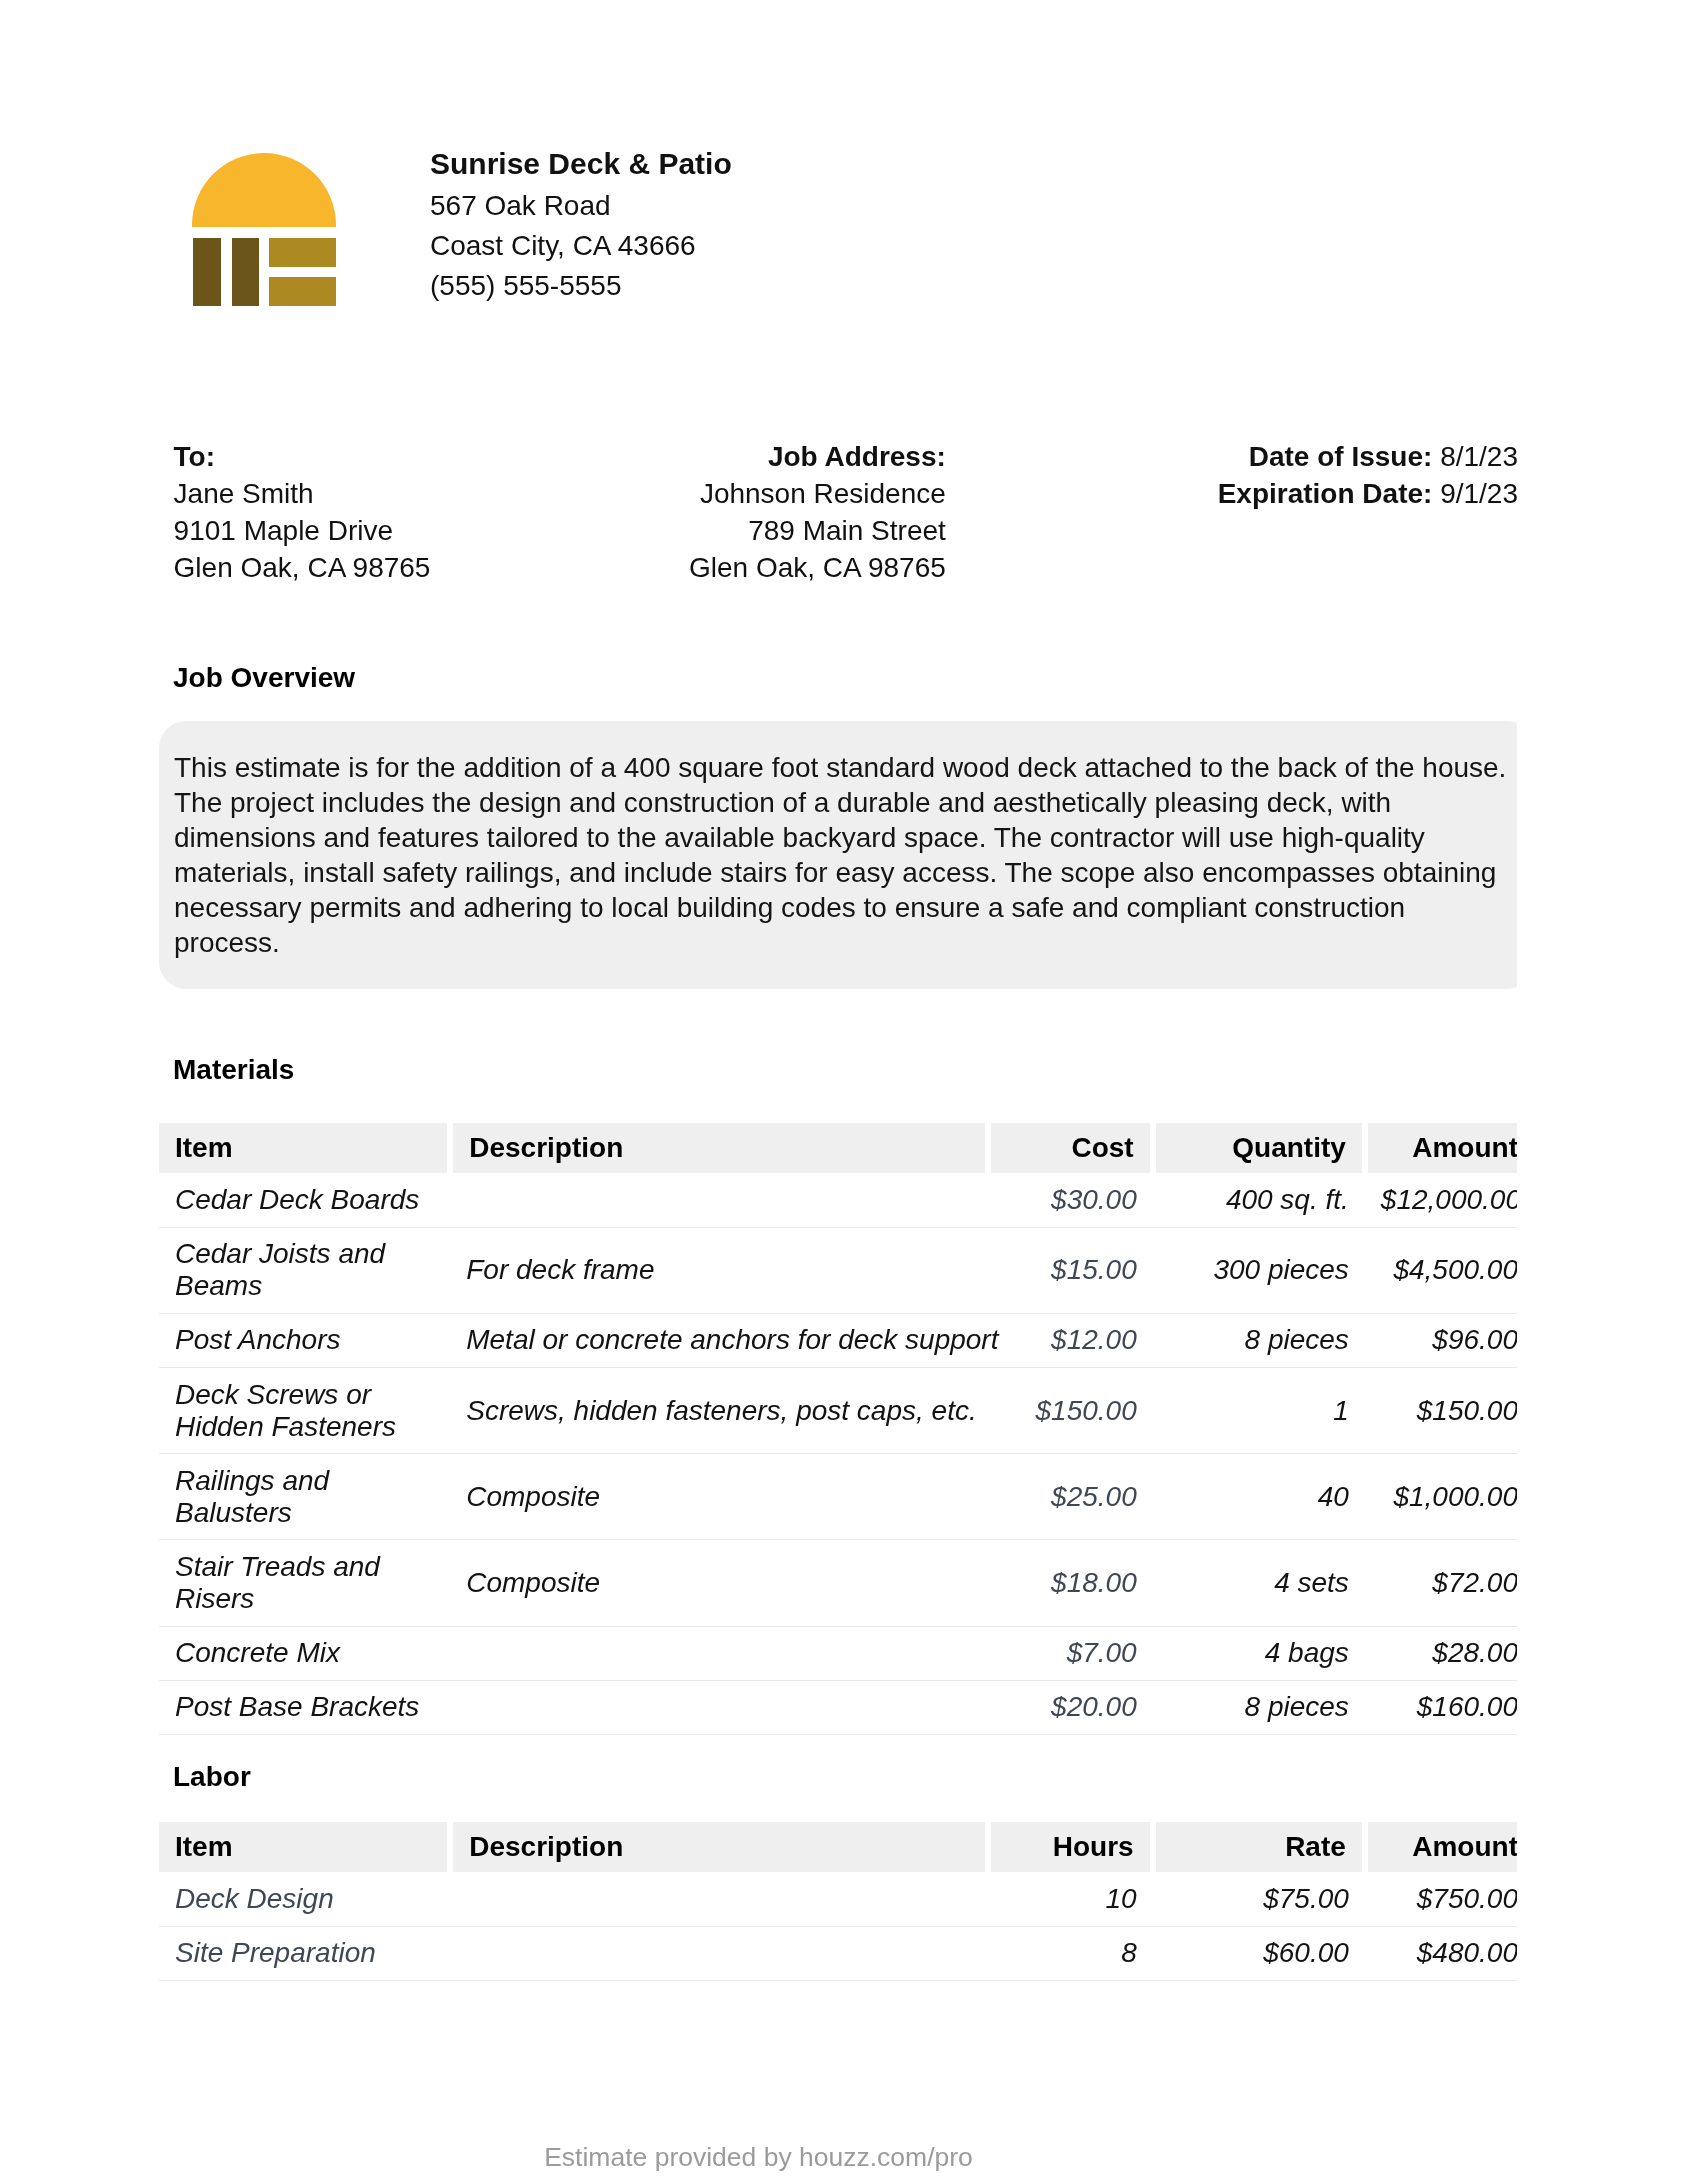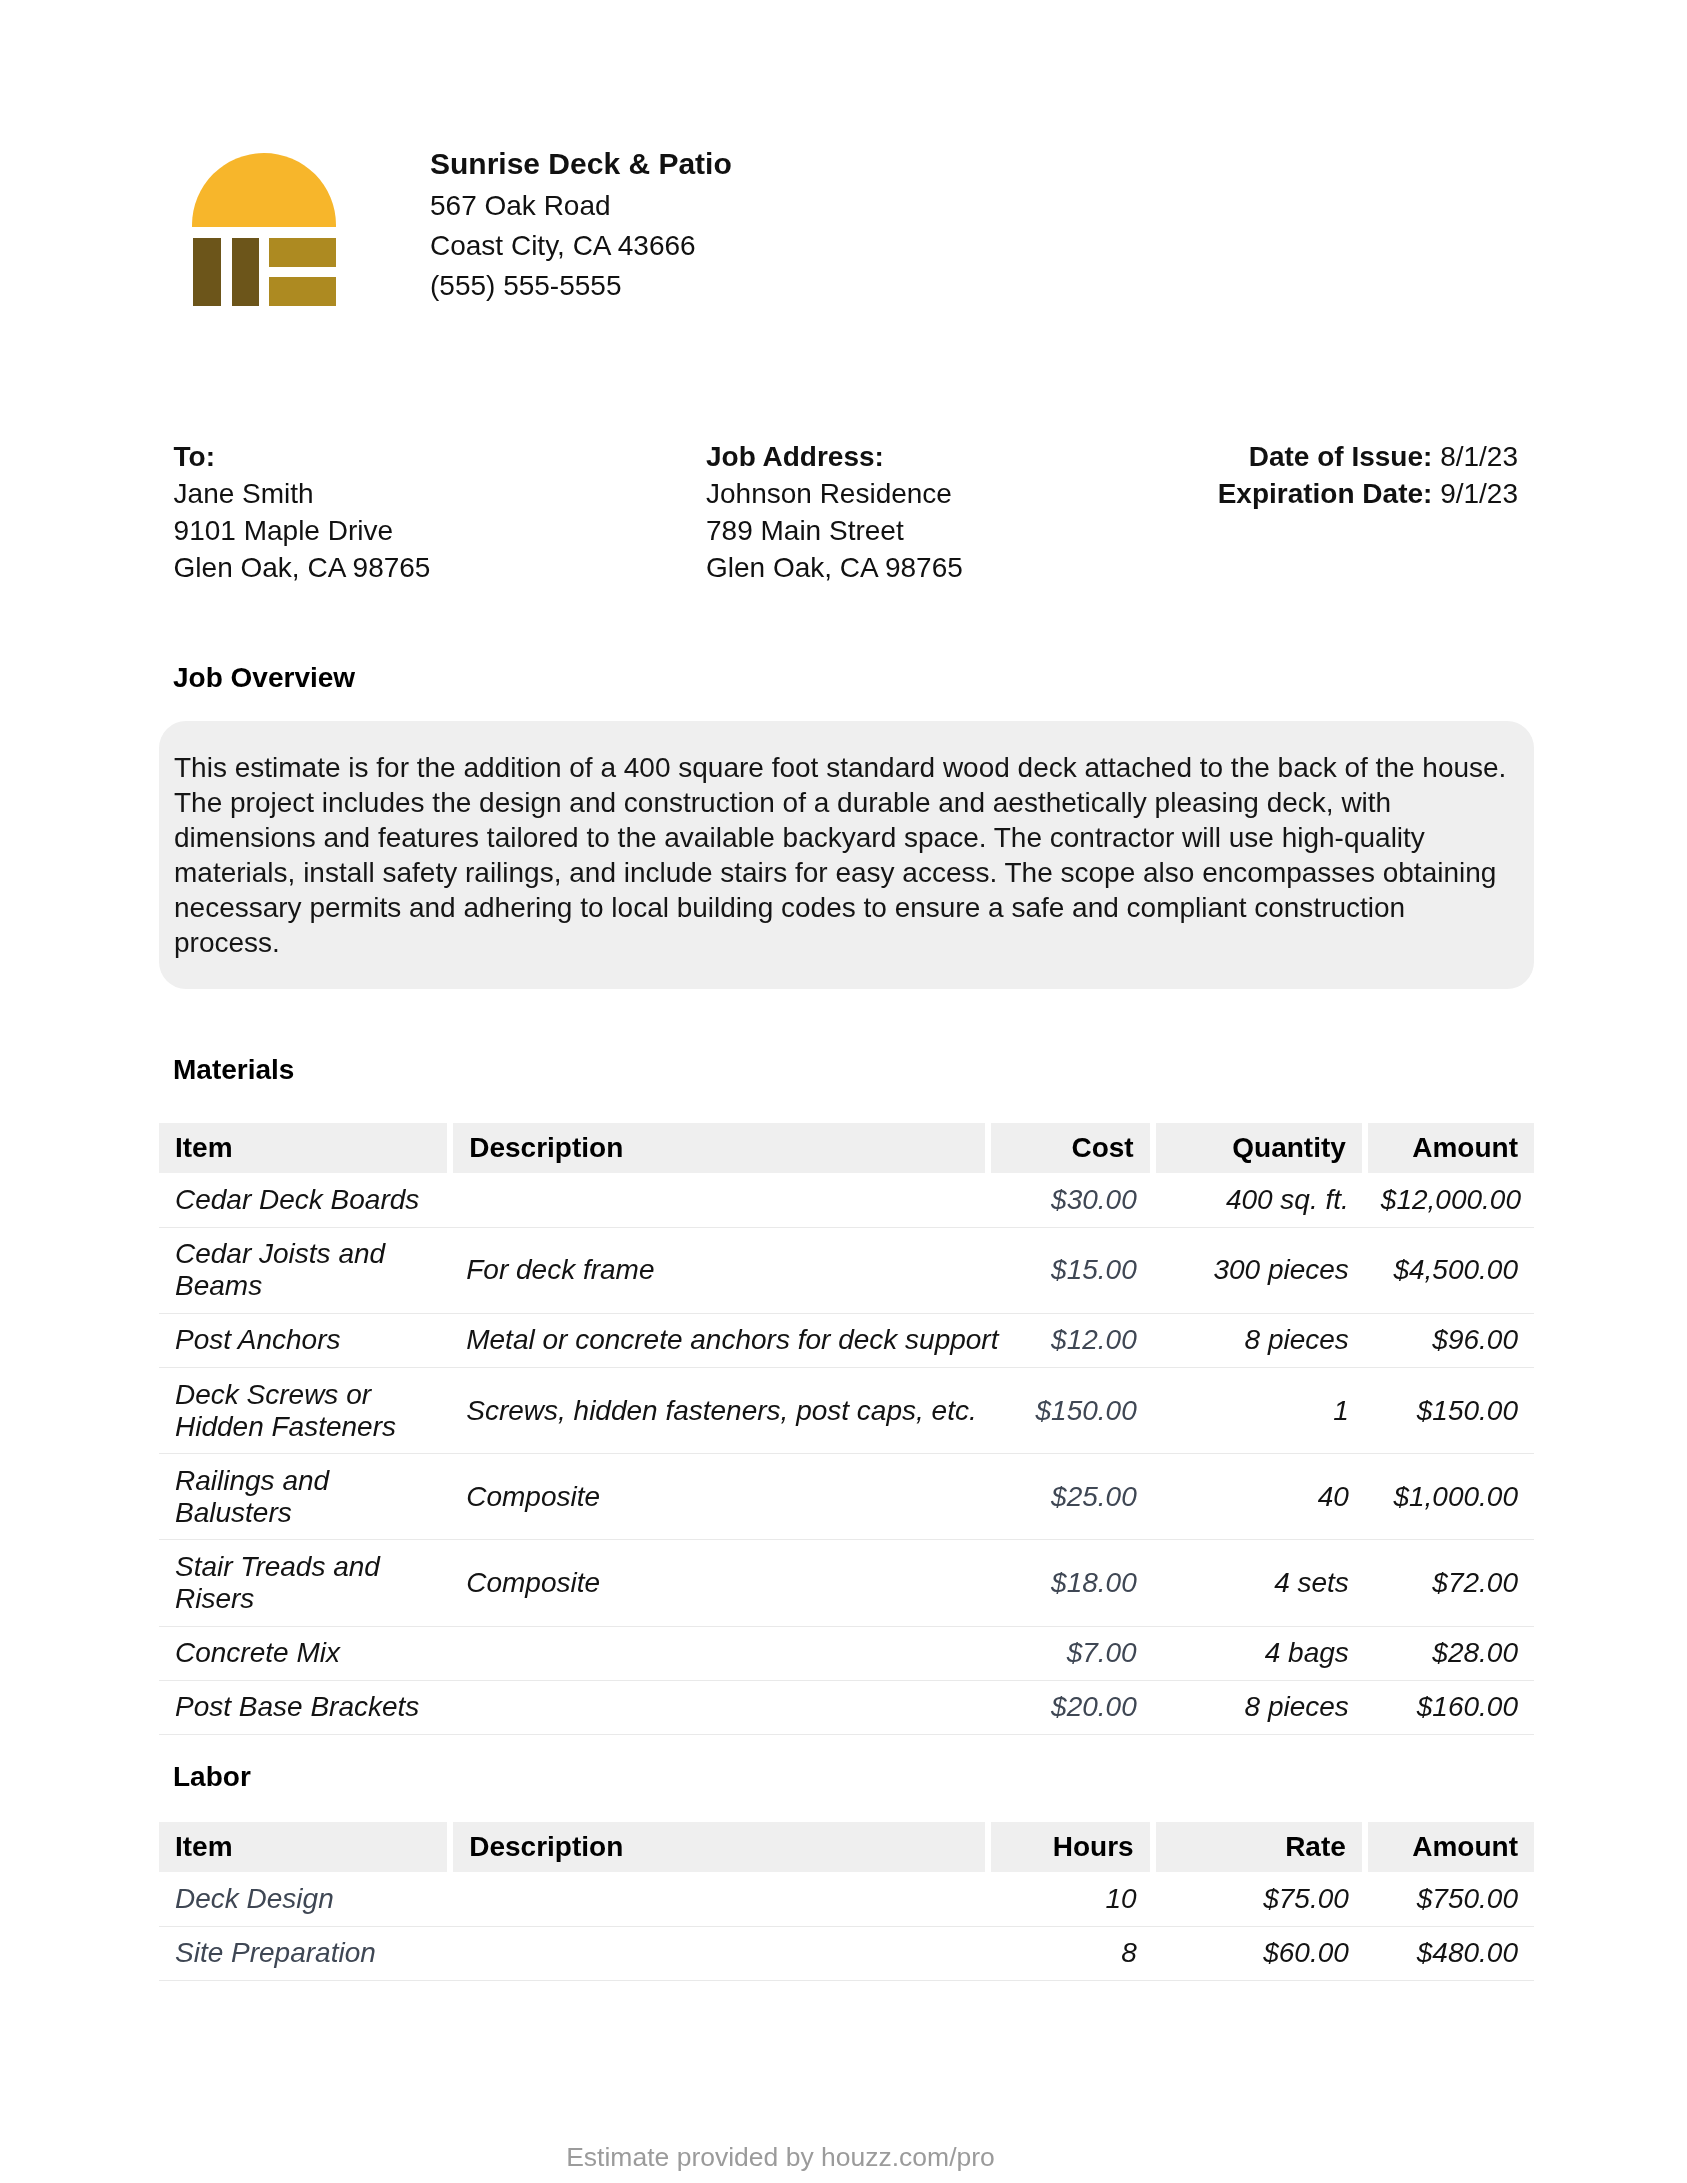--- a/index.html
+++ b/index.html
@@ -4,38 +4,37 @@
 <style>
   html,body{margin:0;padding:0;background:#ffffff;}
   .page{
     position:relative;
     width:1517px;
     height:2183px;
     background:#ffffff;
     font-family:"Liberation Sans", sans-serif;
     color:#111111;
     overflow:hidden;
-    padding-left:44px;
   }
   
   .logo{position:absolute;left:192px;top:153px;width:144px;height:153px;}
   .logo-sun{position:absolute;left:0;top:0;width:144px;height:74px;border-radius:72px 72px 0 0;}
   .logo-bar-v1{position:absolute;left:1.3px;top:85px;width:28px;height:68px;}
   .logo-bar-v2{position:absolute;left:40px;top:85px;width:27px;height:68px;}
   .logo-bar-h1{position:absolute;left:77px;top:85px;width:67px;height:29px;}
   .logo-bar-h2{position:absolute;left:77px;top:124px;width:67px;height:29px;}
   
   .company{position:absolute;left:430px;top:142px;font-size:28px;line-height:40px;}
   .company-name{font-size:30px;font-weight:bold;line-height:44px;}
   
   .doc-title{position:absolute;top:111px;right:175px;font-size:50px;font-weight:bold;line-height:53px;color:#000;}
   
   .parties{position:absolute;left:159px;top:438px;width:1375px;font-size:28px;line-height:37px;}
   .party-to{position:absolute;left:14.6px;top:0;}
-  .party-job{position:absolute;left:547px;top:0;}
+  .party-job{position:absolute;left:530px;top:0;text-align:right;}
   .party-dates{position:absolute;right:16px;top:0;text-align:right;}
   .bold{font-weight:bold;}
   
   .section-heading{position:absolute;left:173px;font-size:28px;font-weight:bold;line-height:29px;color:#000;}
   #overview-heading{top:663px;}
   #materials-heading{top:1055px;}
   #labor-heading{top:1762px;}
   
   .overview-box{
     position:absolute;left:159px;top:721px;width:1375px;box-sizing:border-box;

